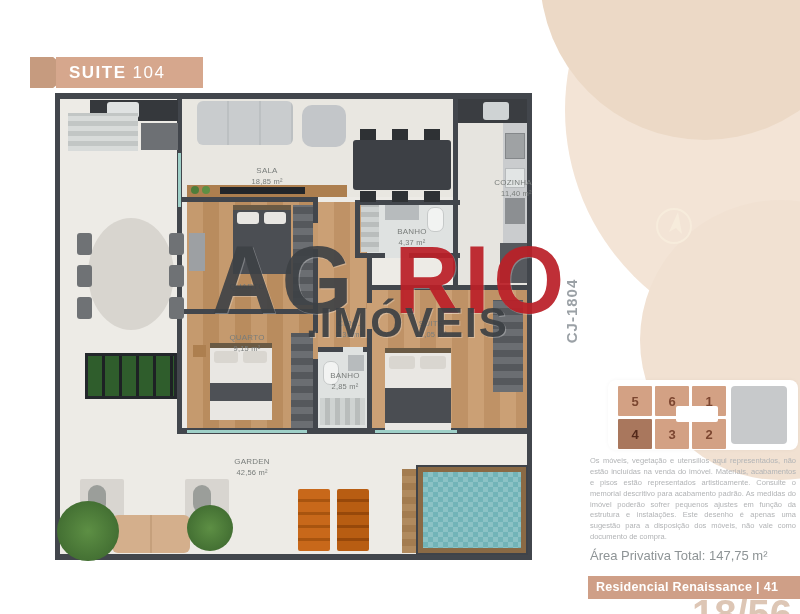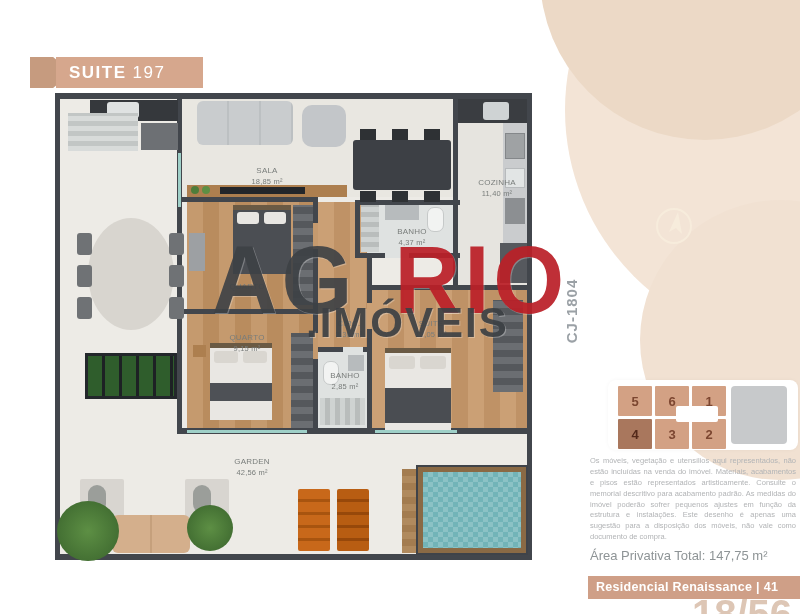--- a/index.html
+++ b/index.html
@@ -61,21 +61,21 @@
   <div class="circle" style="left:640px;top:200px;width:280px;height:280px;background:#f1e1d2;z-index:0;"></div>
 
   <svg class="abs" style="left:652px;top:204px;z-index:1;" width="44" height="44" viewBox="0 0 44 44">
     <circle cx="22" cy="22" r="17" fill="none" stroke="#f7ecdc" stroke-width="2"></circle>
     <polygon points="26,8 30,30 24,24 17,28" fill="#f7ecdc"></polygon>
   </svg>
 
   <div class="ribbon-tail"></div>
   <div class="ribbon">
     <span class="b">SUITE</span>
-    <span>197</span>
+    <span>104</span>
   </div>
 
   <div class="plan">
 
     <div class="floor" style="left:127px;top:6px;width:271px;height:98px;background:#e9e7e1;"></div>
     <div class="floor" style="left:403px;top:6px;width:69px;height:186px;background:#e6e4df;"></div>
     <div class="floor tile" style="left:305px;top:112px;width:95px;height:48px;"></div>
     <div class="floor wood" style="left:132px;top:109px;width:126px;height:107px;"></div>
     <div class="floor wood" style="left:132px;top:221px;width:126px;height:114px;"></div>
     <div class="floor wood2" style="left:263px;top:109px;width:49px;height:150px;"></div>
@@ -180,21 +180,21 @@
     <div class="furn" style="left:132px;top:412px;width:46px;height:46px;border-radius:50%;background:radial-gradient(circle,#5d8f44,#39632c);z-index:5;"></div>
     <div class="furn" style="left:243px;top:396px;width:32px;height:62px;border-radius:2px;background:repeating-linear-gradient(0deg,#c8681a 0 10px,#a8540f 10px 13px);"></div>
     <div class="furn" style="left:282px;top:396px;width:32px;height:62px;border-radius:2px;background:repeating-linear-gradient(0deg,#b85d12 0 10px,#97480a 10px 13px);"></div>
     <div class="furn" style="left:347px;top:376px;width:18px;height:84px;background:repeating-linear-gradient(0deg,#b08a5e 0 7px,#a37c50 7px 14px);"></div>
     <div class="furn" style="left:363px;top:374px;width:108px;height:86px;border:5px solid #8a6a45;outline:2px solid #3f4349;box-sizing:border-box;background-color:#72b4b8;background-image:linear-gradient(45deg,rgba(255,255,255,.18) 25%,transparent 25%,transparent 75%,rgba(255,255,255,.18) 75%),linear-gradient(45deg,rgba(255,255,255,.18) 25%,transparent 25%,transparent 75%,rgba(255,255,255,.18) 75%);background-size:10px 10px;background-position:0 0,5px 5px;"></div>
 
     <div class="rl" style="left:212px;top:83px;">
       <span>SALA</span>
       <span class="ra">18,85 m²</span>
     </div>
-    <div class="rl" style="left:442px;top:95px;">
+    <div class="rl" style="left:458px;top:95px;text-align:right;">
       <span>COZINHA</span>
       <span class="ra">11,40 m²</span>
     </div>
     <div class="rl" style="left:357px;top:144px;">
       <span>BANHO</span>
       <span class="ra">4,37 m²</span>
     </div>
     <div class="rl" style="left:192px;top:194px;">
       <span>QUARTO</span>
       <span class="ra"></span>

